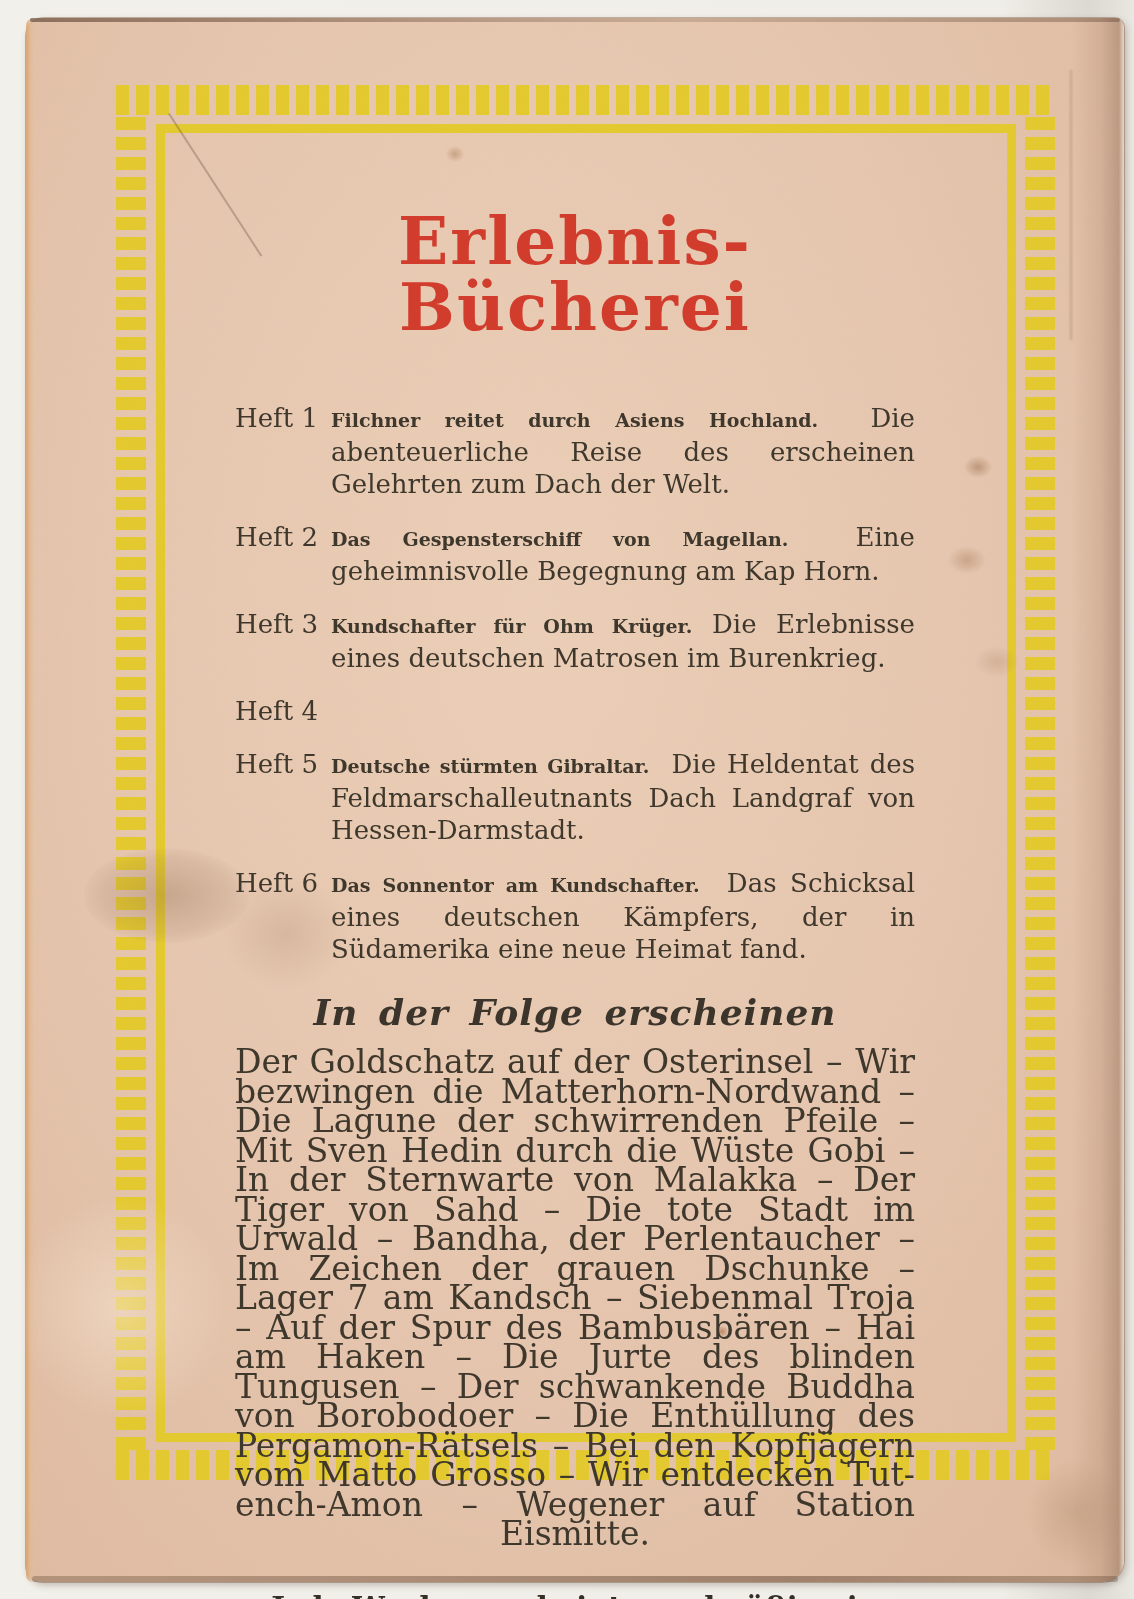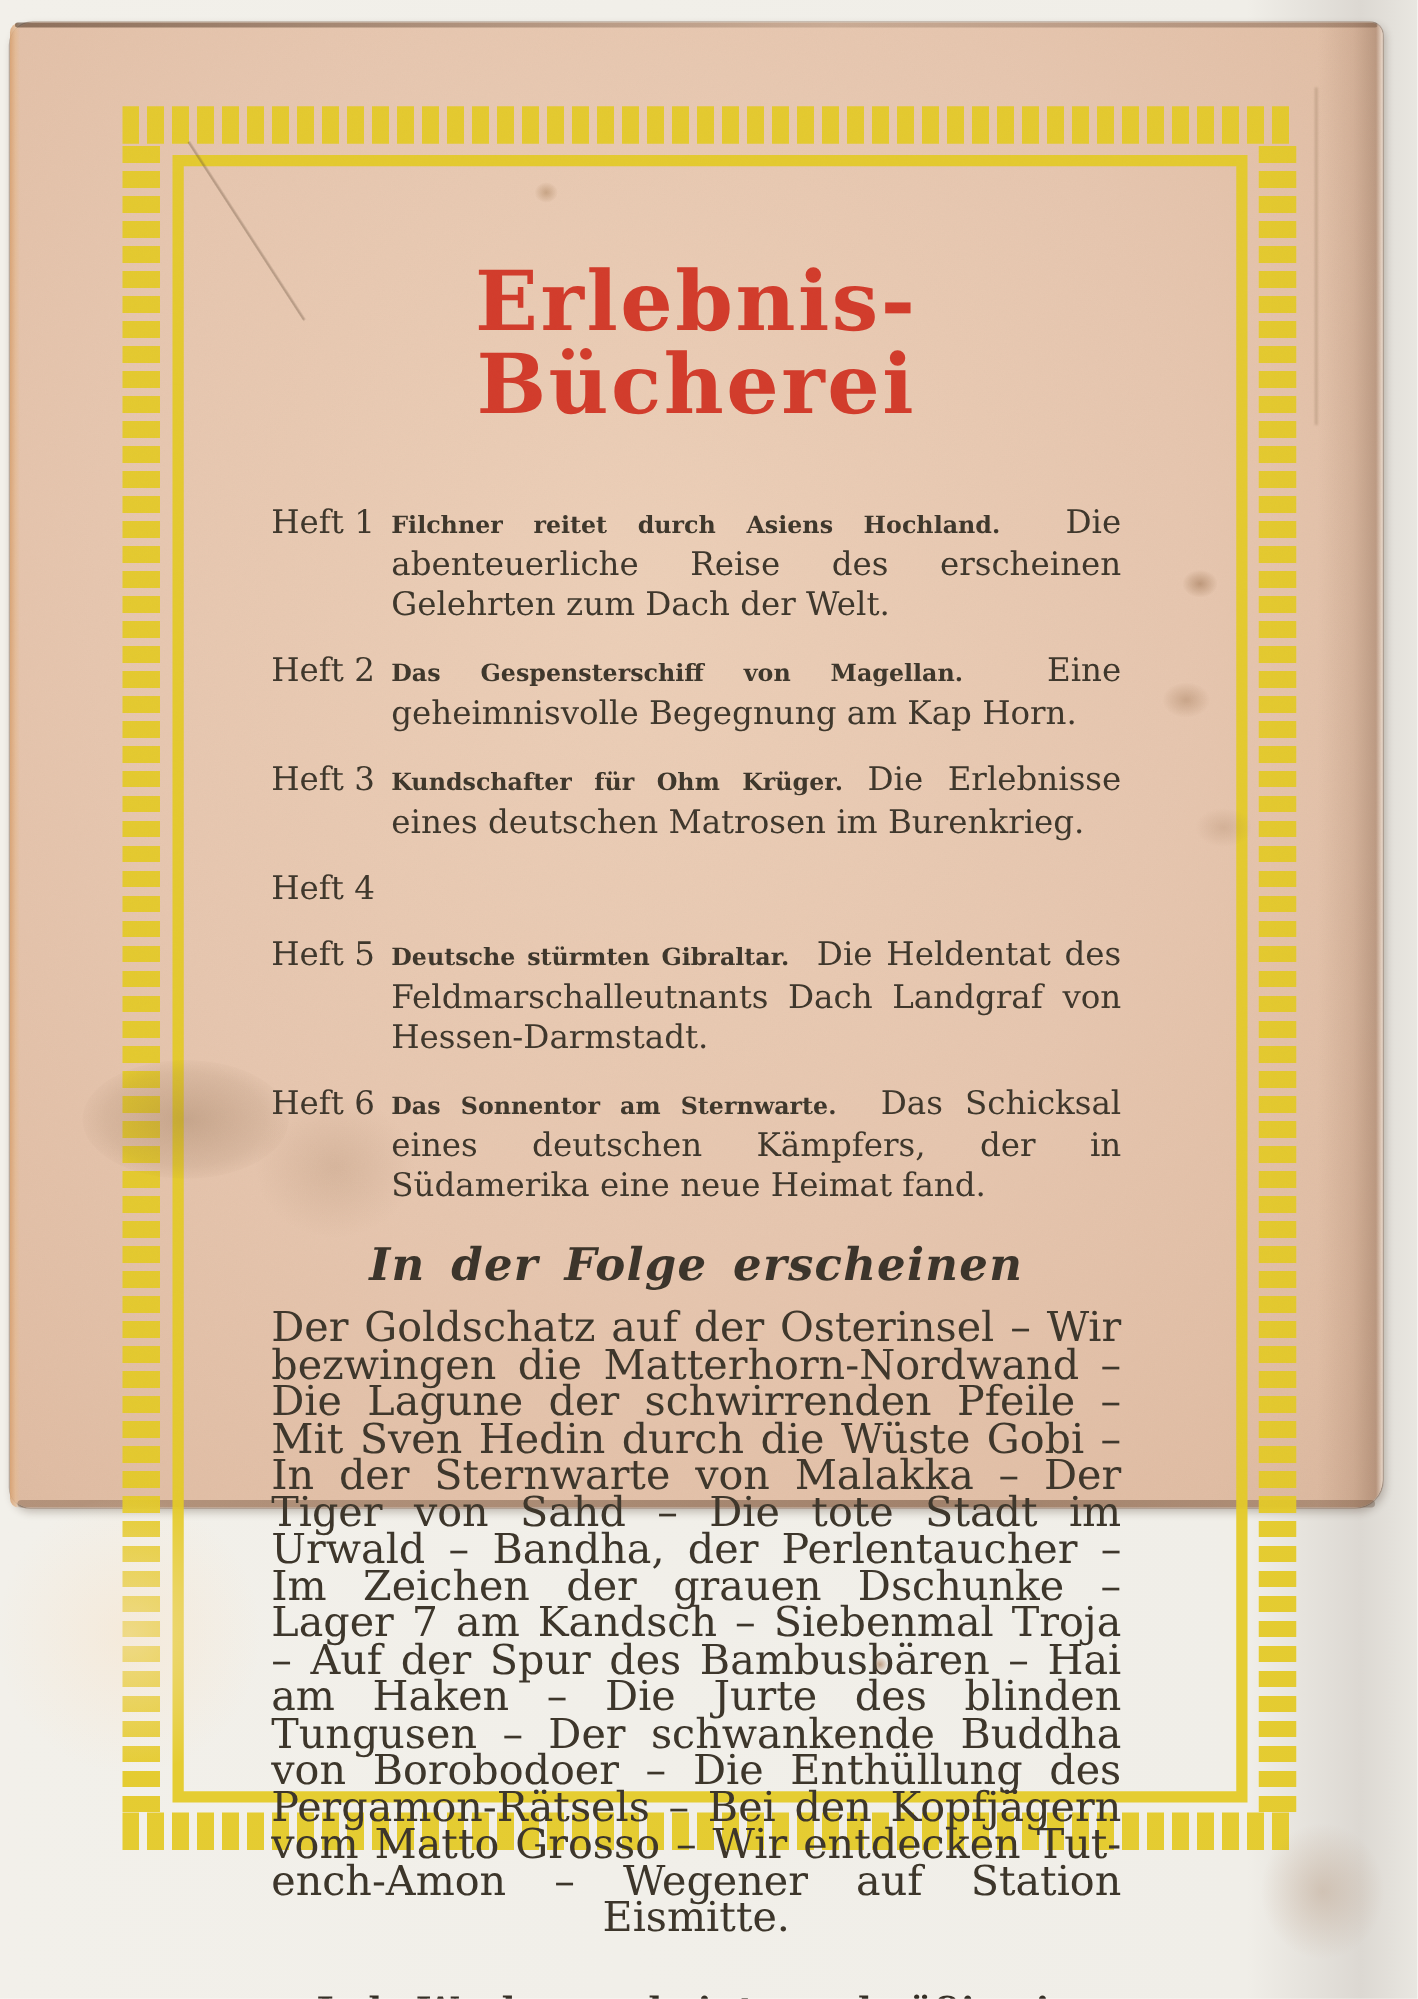--- a/index.html
+++ b/index.html
@@ -3,21 +3,21 @@
 <meta charset="utf-8">
 <style>
   html,body{margin:0;padding:0;}
   body{
     width:1134px;height:1599px;position:relative;overflow:hidden;
     background:linear-gradient(90deg,#f2f0ea 0%,#f0eee8 88%,#dcd8d2 96%,#e9e7e1 100%);
     font-family:"DejaVu Serif","Liberation Serif",serif;
   }
   
   .paper{
-    position:absolute;left:8px;top:18px;width:1098px;height:1188px;
+    position:absolute;left:26px;top:18px;width:1098px;height:1564px;
     background:radial-gradient(ellipse at 46% 38%,#eccfb8 0%,#e6c6af 52%,#e0bda4 88%,#dab79e 100%);
     border-radius:18px 10px 22px 16px;
     box-shadow:0 0 0 1px rgba(118,82,58,.38),2px 3px 7px rgba(60,40,25,.28);
   }
   .edge-left{position:absolute;left:0;top:0;bottom:0;width:8px;border-radius:18px 0 0 16px;
     background:linear-gradient(90deg,#d79e6c 0%,#e4ba93 55%,rgba(228,186,147,0) 100%);opacity:.8;}
   .edge-top{position:absolute;left:4px;right:4px;top:0;height:4px;border-radius:8px;
     background:linear-gradient(90deg,rgba(70,45,28,.55),rgba(70,45,28,.18) 60%,rgba(70,45,28,.35));}
   .edge-right{position:absolute;right:0;top:0;bottom:0;width:52px;border-radius:0 10px 22px 0;
     background:linear-gradient(90deg,rgba(120,82,58,0) 0%,rgba(120,82,58,.14) 55%,rgba(100,66,46,.30) 90%,rgba(243,240,234,.55) 100%);}
@@ -128,21 +128,21 @@
       </div>
       <div class="issue">
         <div class="issue-label">Heft 4</div>
       </div>
       <div class="issue">
         <div class="issue-label">Heft 5</div>
         <p class="issue-text"><b>Deutsche stürmten Gibraltar.</b>&nbsp; <span>Die Heldentat des Feldmarschalleutnants Dach Landgraf von Hessen-Darmstadt.</span></p>
       </div>
       <div class="issue">
         <div class="issue-label">Heft 6</div>
-        <p class="issue-text"><b>Das Sonnentor am Sternwarte.</b>&nbsp; <span>Das Schicksal eines deutschen Kämpfers, der in Südamerika eine neue Heimat fand.</span></p>
+        <p class="issue-text"><b>Das Sonnentor am Kundschafter.</b>&nbsp; <span>Das Schicksal eines deutschen Kämpfers, der in Südamerika eine neue Heimat fand.</span></p>
       </div>
     </div>
 
     <h2 class="upcoming-heading">In der Folge erscheinen</h2>
     <p class="upcoming">Der Goldschatz auf der Osterinsel – Wir bezwingen die Matterhorn-Nordwand – Die Lagune der schwirrenden Pfeile – Mit Sven Hedin durch die Wüste Gobi – In der Sternwarte von Malakka – Der Tiger von Sahd – Die tote Stadt im Urwald – Bandha, der Perlentaucher – Im Zeichen der grauen Dschunke – Lager 7 am Kandsch – Siebenmal Troja – Auf der Spur des Bambusbären – Hai am Haken – Die Jurte des blinden Tungusen – Der schwankende Buddha von Borobodoer – Die Enthüllung des Pergamon-Rätsels – Bei den Kopfjägern vom Matto Grosso – Wir entdecken Tut-ench-Amon – Wegener auf Station Eismitte.</p>
 
     <p class="weekly">Jede Woche erscheint regelmäßig ein weiteres Heft</p>
 
   </div>
 

